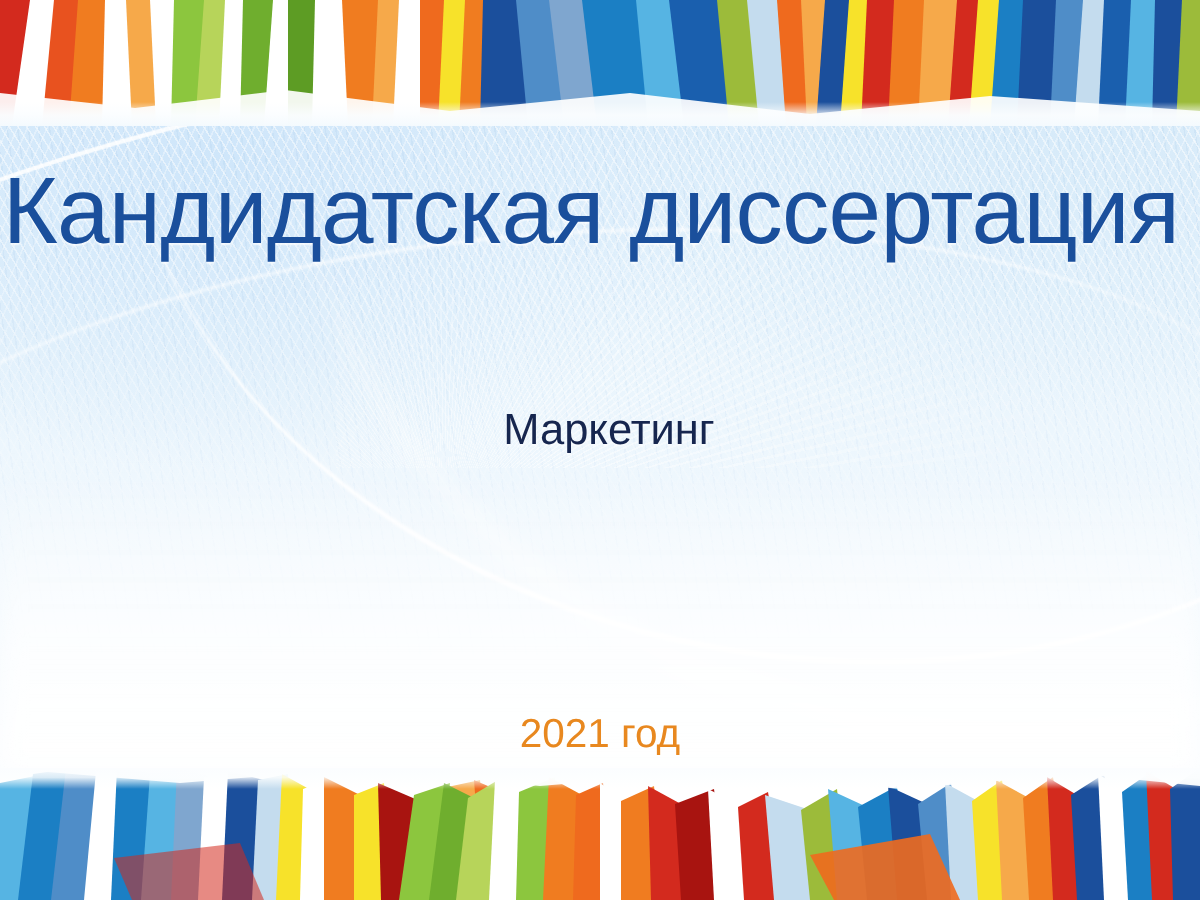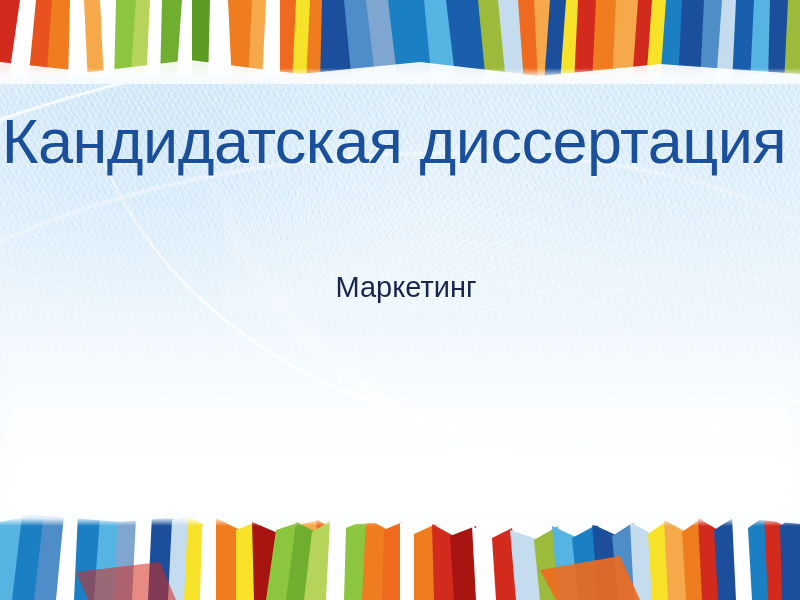--- a/index.html
+++ b/index.html
@@ -299,14 +299,15 @@
 
       <polygon points="540,58 620,44 640,88 556,88" fill="#ef6a1e" opacity="0.9"></polygon>
       <polygon points="76,60 160,50 176,88 88,88" fill="#d32a1e" opacity="0.55"></polygon>
 
       <polygon points="0,0 120,10 240,0 360,12 480,2 600,14 720,4 800,12 800,0" fill="#ffffff" opacity="0.95"></polygon>
     </svg>
   </div>
 
   <div class="title">Кандидатская диссертация</div>
   <div class="subtitle">Маркетинг</div>
+  <div class="year">2021 год</div>
 
 </div>
 
 </body></html>

